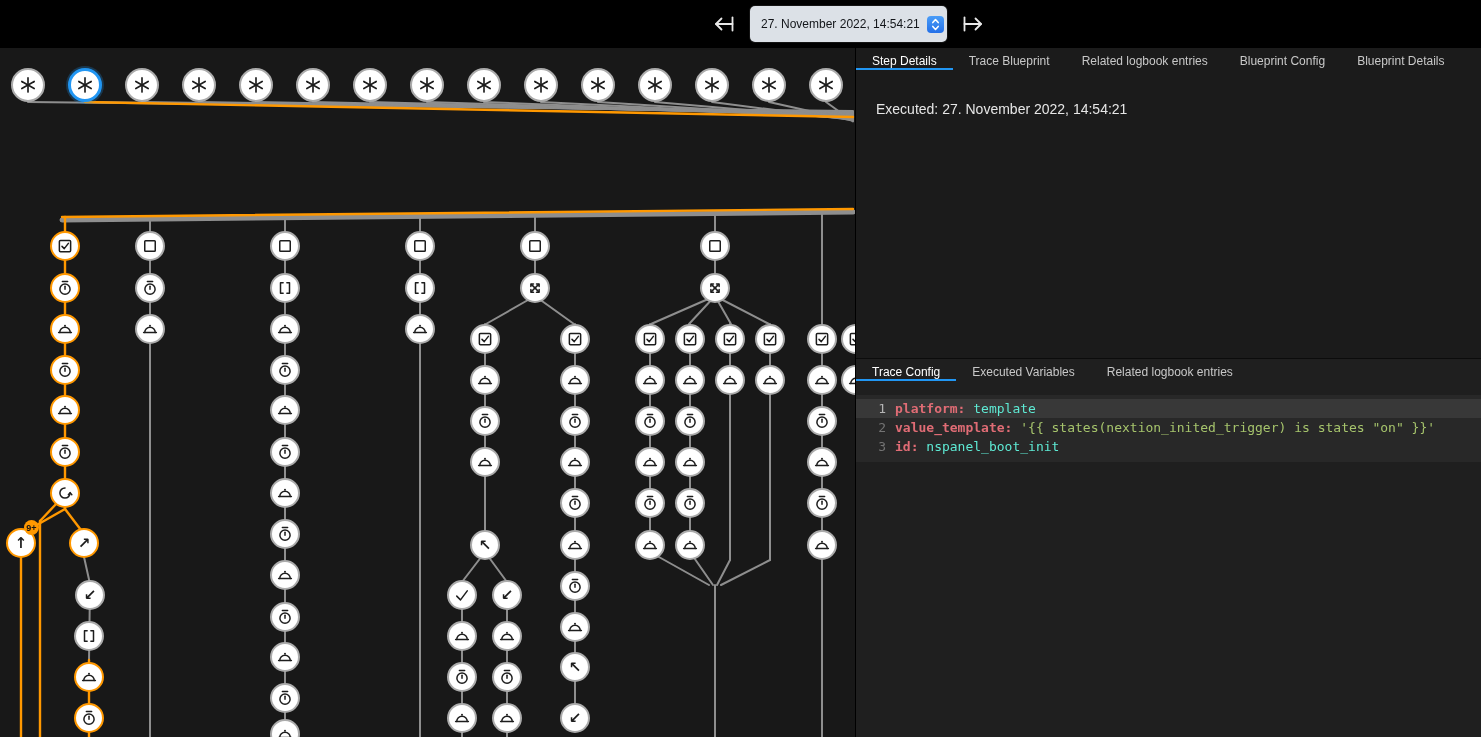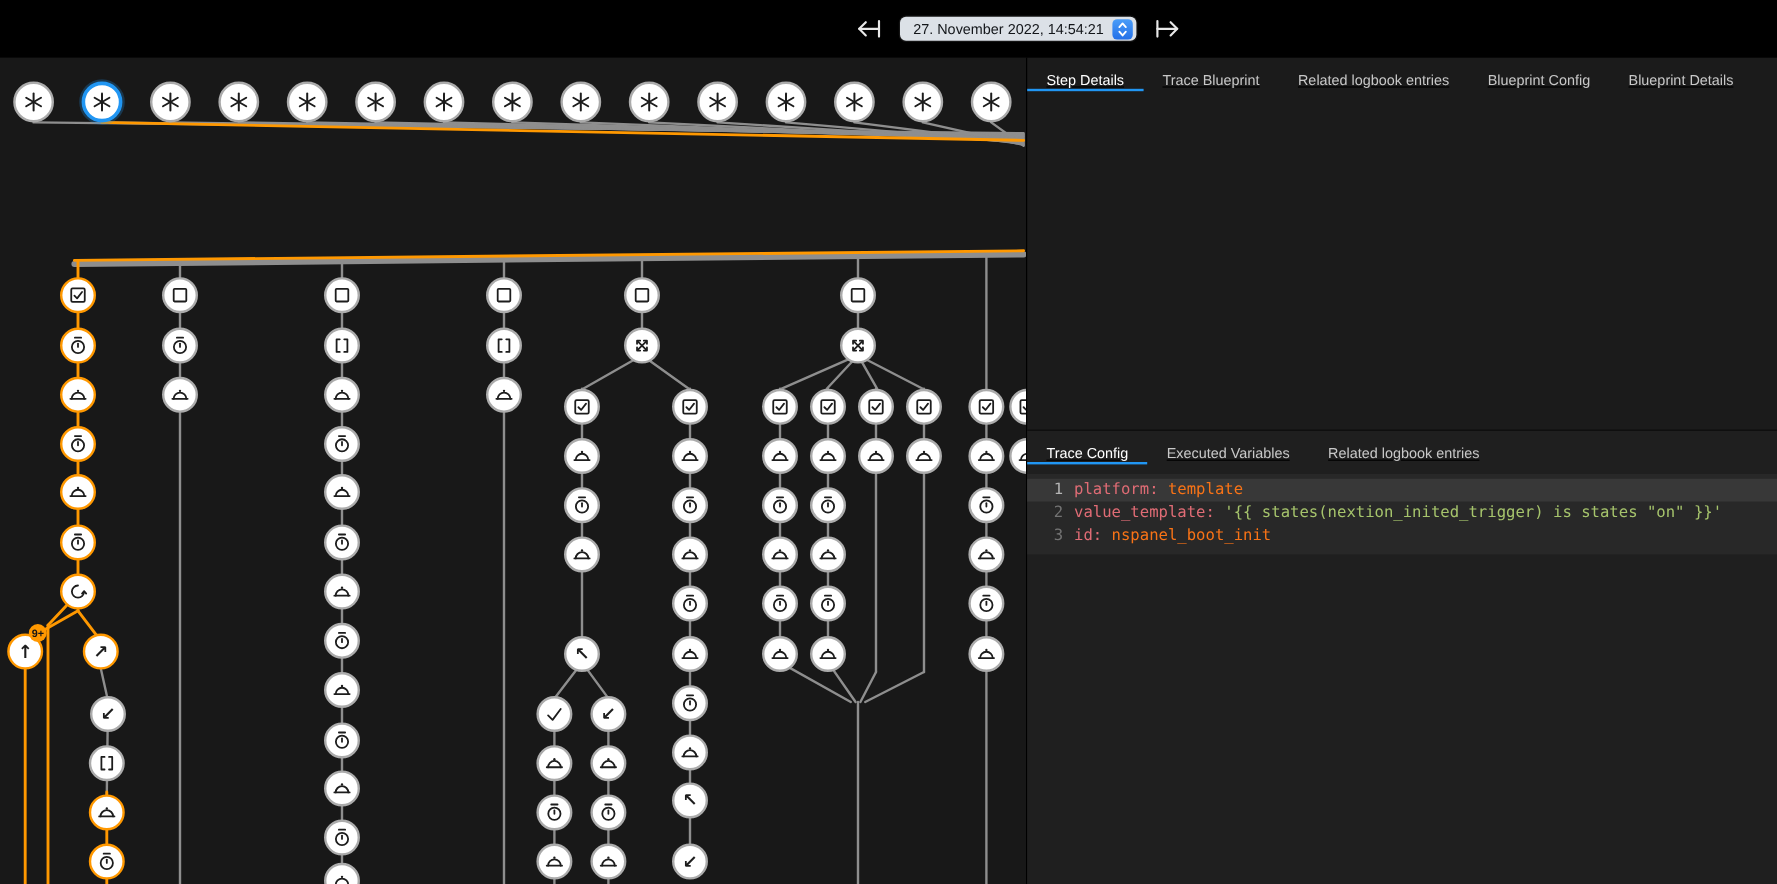--- a/index.html
+++ b/index.html
@@ -5,52 +5,52 @@
   html,body{margin:0;padding:0;}
   body{
     width:1481px;height:737px;position:relative;overflow:hidden;
     background:#151515;font-family:"Liberation Sans","DejaVu Sans",sans-serif;
     -webkit-font-smoothing:antialiased;
   }
   
   .topbar{position:absolute;left:0;top:0;width:100%;height:48px;background:#000;z-index:30;}
   .run-nav{position:absolute;left:710px;top:0;height:48px;display:flex;align-items:center;gap:12px;}
   .nav-btn{width:28px;height:28px;background:transparent;border:none;padding:2px;cursor:pointer;display:flex;align-items:center;justify-content:center;}
-  .run-picker{height:20px;background:#dce1e7;border-radius:5px;display:flex;align-items:center;padding:0 3px 0 11px;gap:7px;cursor:pointer;box-shadow:0 0 0 1px rgba(255,255,255,.08);}
+  .run-picker{height:36px;background:#dce1e7;border-radius:5px;display:flex;align-items:center;padding:0 3px 0 11px;gap:7px;cursor:pointer;box-shadow:0 0 0 1px rgba(255,255,255,.08);}
   .run-picker .val{font-size:12px;color:#13161a;white-space:nowrap;}
   .stepper{width:17px;height:17px;border-radius:4px;background:linear-gradient(#4a9df8,#2470e8);display:flex;align-items:center;justify-content:center;}
   
   .graph{position:absolute;left:0;top:0;width:855px;height:737px;background:#181818;overflow:hidden;}
   .graph svg.edges{position:absolute;left:0;top:0;}
   .node{position:absolute;background:#fff;border:2px solid #ababab;border-radius:50%;
         display:flex;align-items:center;justify-content:center;box-sizing:border-box;cursor:pointer;z-index:5;}
   .node.t{width:34px;height:34px;}
   .node.n{width:30px;height:30px;}
   .node.active{border-color:#ff9800;border-width:2.5px;}
   .node.sel{border:3px solid #2196f3;box-shadow:0 0 0 2px rgba(33,150,243,.25);}
   .node .txt{font-family:"DejaVu Sans",sans-serif;font-size:15px;font-weight:700;color:#1d1d1d;line-height:1;}
   .badge{position:absolute;width:15px;height:15px;border-radius:50%;background:#ff9800;color:#151515;
          font-size:9px;font-weight:700;display:flex;align-items:center;justify-content:center;z-index:6;}
   
   .panel{position:absolute;left:855px;top:48px;right:0;bottom:0;background:#1b1b1b;border-left:1px solid #000;}
-  .tabs{display:flex;align-items:flex-end;height:28px;text-decoration:underline;}
+  .tabs{display:flex;align-items:center;height:28px;}
   .tab{padding:0 16px;display:flex;align-items:center;font-size:12px;color:#c8c8c8;cursor:pointer;
        border-bottom:2px solid transparent;white-space:nowrap;}
   .tab.selected{color:#fff;border-bottom-color:#2196f3;}
   .executed{margin:25px 0 0 20px;font-size:14px;color:#e6e6e6;}
   .subpanel{position:absolute;left:0;right:0;top:310px;bottom:0;background:#1f1f1f;border-top:1px solid #0c0c0c;}
   .codewrap{margin-top:8px;background:#282828;padding:4px 0 6px 0;}
   .codeline{display:flex;line-height:19px;font-family:"DejaVu Sans Mono","Liberation Mono",monospace;font-size:13px;}
   .codeline.active{background:#383838;}
   .gut{width:30px;text-align:right;padding-right:9px;color:#737373;flex:0 0 auto;user-select:none;}
   .codeline.active .gut{color:#b5b5b5;}
   .src{white-space:pre;color:#d6d6d6;}
-  .tok-key{color:#e06c75;}
+  .tok-key{color:#e06c75;font-weight:bold;}
   .tok-string{color:#a6c46c;}
-  .tok-plain{color:#f97316;}
+  .tok-plain{color:#5eead4;}
 </style>
 </head>
 <body>
 
 <div class="graph">
   <svg class="edges" id="edges" width="855" height="737" viewBox="0 0 855 737">
       <polyline points="28,102 853,111" fill="none" stroke="#8e8e8e" stroke-width="2" stroke-linecap="round"></polyline>
       <polyline points="85,102 853,111.75" fill="none" stroke="#8e8e8e" stroke-width="2" stroke-linecap="round"></polyline>
       <polyline points="142,102 853,112.5" fill="none" stroke="#8e8e8e" stroke-width="2" stroke-linecap="round"></polyline>
       <polyline points="199,102 853,113.25" fill="none" stroke="#8e8e8e" stroke-width="2" stroke-linecap="round"></polyline>
@@ -779,20 +779,21 @@
 </div>
 
 <div class="panel">
   <div class="tabs" id="tabs-top">
       <div class="tab selected">Step Details</div>
       <div class="tab">Trace Blueprint</div>
       <div class="tab">Related logbook entries</div>
       <div class="tab">Blueprint Config</div>
       <div class="tab">Blueprint Details</div>
     </div>
+  <div class="executed">Executed: 27. November 2022, 14:54:21</div>
   <div class="subpanel">
     <div class="tabs" id="tabs-bottom">
         <div class="tab selected">Trace Config</div>
         <div class="tab">Executed Variables</div>
         <div class="tab">Related logbook entries</div>
       </div>
     <div class="codewrap" id="code">
         <div class="codeline active">
           <span class="gut">1</span>
           <span class="src"><span class="tok-key">platform:</span><span class="tok-plain"> template</span></span>

